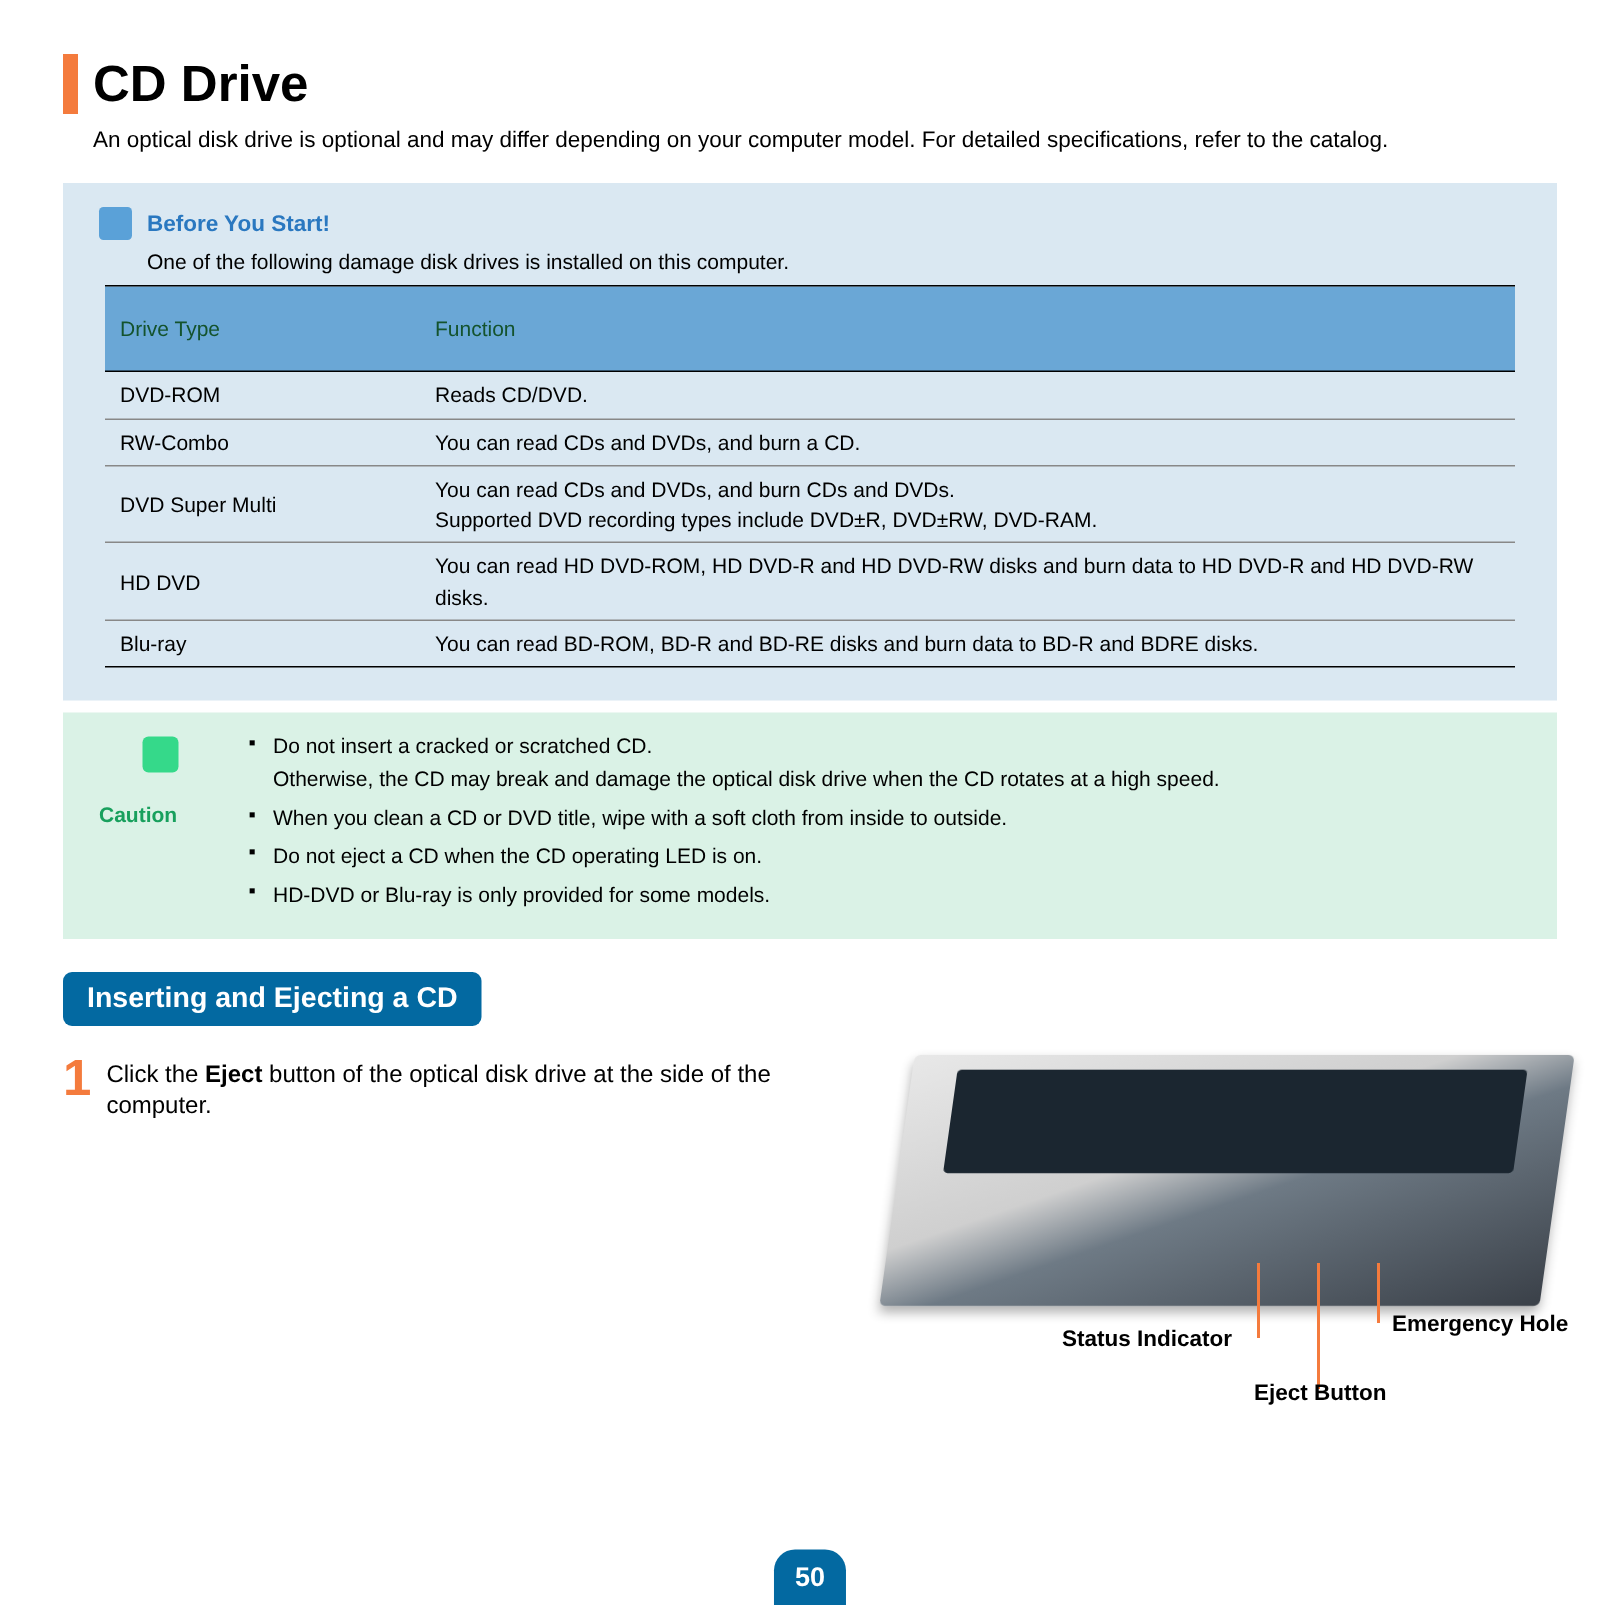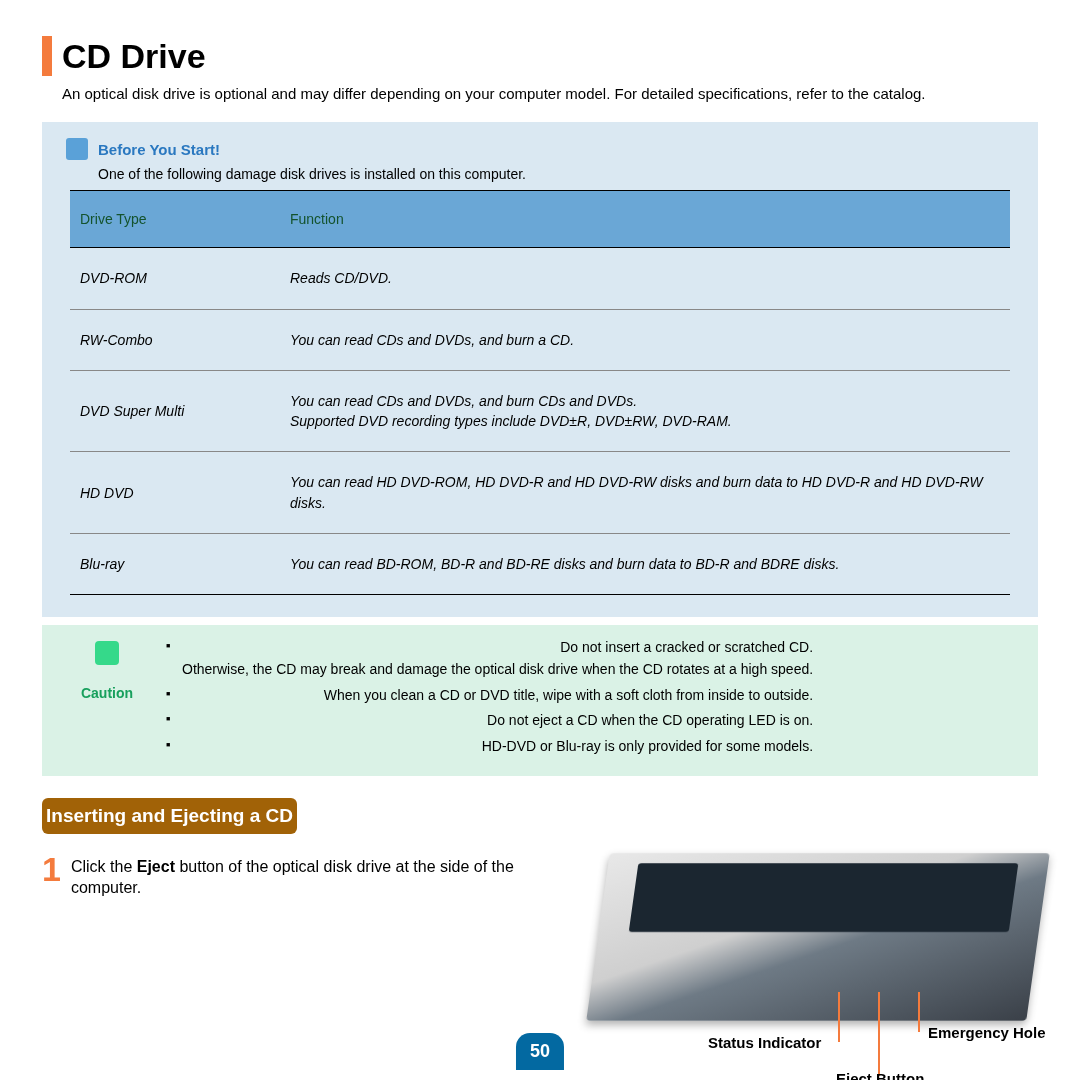--- a/index.html
+++ b/index.html
@@ -20,32 +20,32 @@
 
   .blue-panel { background: #dae8f2; padding: 16px 24px 22px 24px; margin: 0 0 0 0; }
   .panel-head { display: flex; align-items: center; gap: 10px; margin-bottom: 6px; }
   .blue-square { width: 22px; height: 22px; background: #5aa1d8; border-radius: 3px; }
   .panel-title { color: #2a78c0; font-weight: bold; font-size: 15px; }
   .panel-sub { font-size: 14px; margin-left: 32px; margin-bottom: 8px; }
 
   table.drive-table { width: 940px; margin: 0 auto; border-collapse: collapse; font-size: 14px; }
   table.drive-table th { background: #6aa7d6; color: #14532d; font-weight: normal; text-align: left; padding: 20px 10px; border-top: 1px solid #000; border-bottom: 1px solid #000; }
   table.drive-table th:first-child { width: 210px; }
-  table.drive-table td { padding: 20px 10px; border-bottom: 1px solid #888; vertical-align: middle; line-height: 1.45; font-style: italic; }
+  table.drive-table td { padding: 5px 10px; border-bottom: 1px solid #888; vertical-align: middle; line-height: 1.45; }
   table.drive-table tr:last-child td { border-bottom: 1px solid #000; }
 
   .green-panel { background: #daf2e6; padding: 12px 24px 14px 24px; display: flex; gap: 18px; align-items: flex-start; margin-top: 8px; }
-  .green-left { width: 82px; text-align: center; padding-top: 4px; }
+  .green-left { width: 82px; padding-top: 4px; }
   .green-square { width: 24px; height: 24px; background: #35d98a; border-radius: 4px; margin: 0 auto 20px auto; }
   .green-label { color: #18a05d; font-weight: bold; font-size: 14px; }
-  .green-list { list-style: none; font-size: 14px; line-height: 1.55; text-align: right; }
+  .green-list { list-style: none; font-size: 14px; line-height: 1.55; }
   .green-list li { position: relative; padding-left: 16px; margin-bottom: 4px; }
   .green-list li::before { content: "■"; font-size: 7px; position: absolute; left: 0; top: 4px; }
 
-  .section-heading { display: inline-block; background: #a16207; color: #fff; font-weight: bold; font-size: 19px; padding: 7px 4px; border-radius: 6px; margin: 22px 0 18px 0; }
+  .section-heading { display: inline-block; background: #0369a1; color: #fff; font-weight: bold; font-size: 19px; padding: 7px 16px; border-radius: 6px; margin: 22px 0 18px 0; }
 
   .step-row { display: flex; gap: 30px; }
   .step-text { flex: 1 1 52%; display: flex; gap: 10px; align-items: flex-start; }
   .step-num { color: #f47b3d; font-size: 34px; font-weight: bold; line-height: 1; }
   .step-body { font-size: 16px; line-height: 1.35; padding-top: 4px; }
   .step-body b { font-weight: bold; }
 
   .illus { flex: 0 0 440px; position: relative; height: 230px; }
   .laptop { position: absolute; top: 0; left: 0; width: 440px; height: 170px; background: linear-gradient(160deg,#e8e8e8 0%,#cfcfcf 40%,#6e7a85 55%,#3a4048 100%); border-radius: 4px; transform: skewX(-8deg) rotateX(10deg); box-shadow: 0 4px 8px rgba(0,0,0,.3); }
   .laptop::after{ content:""; position:absolute; top:10px; left:30px; right:30px; height:70px; background:#1b2630; border-radius:3px;}

